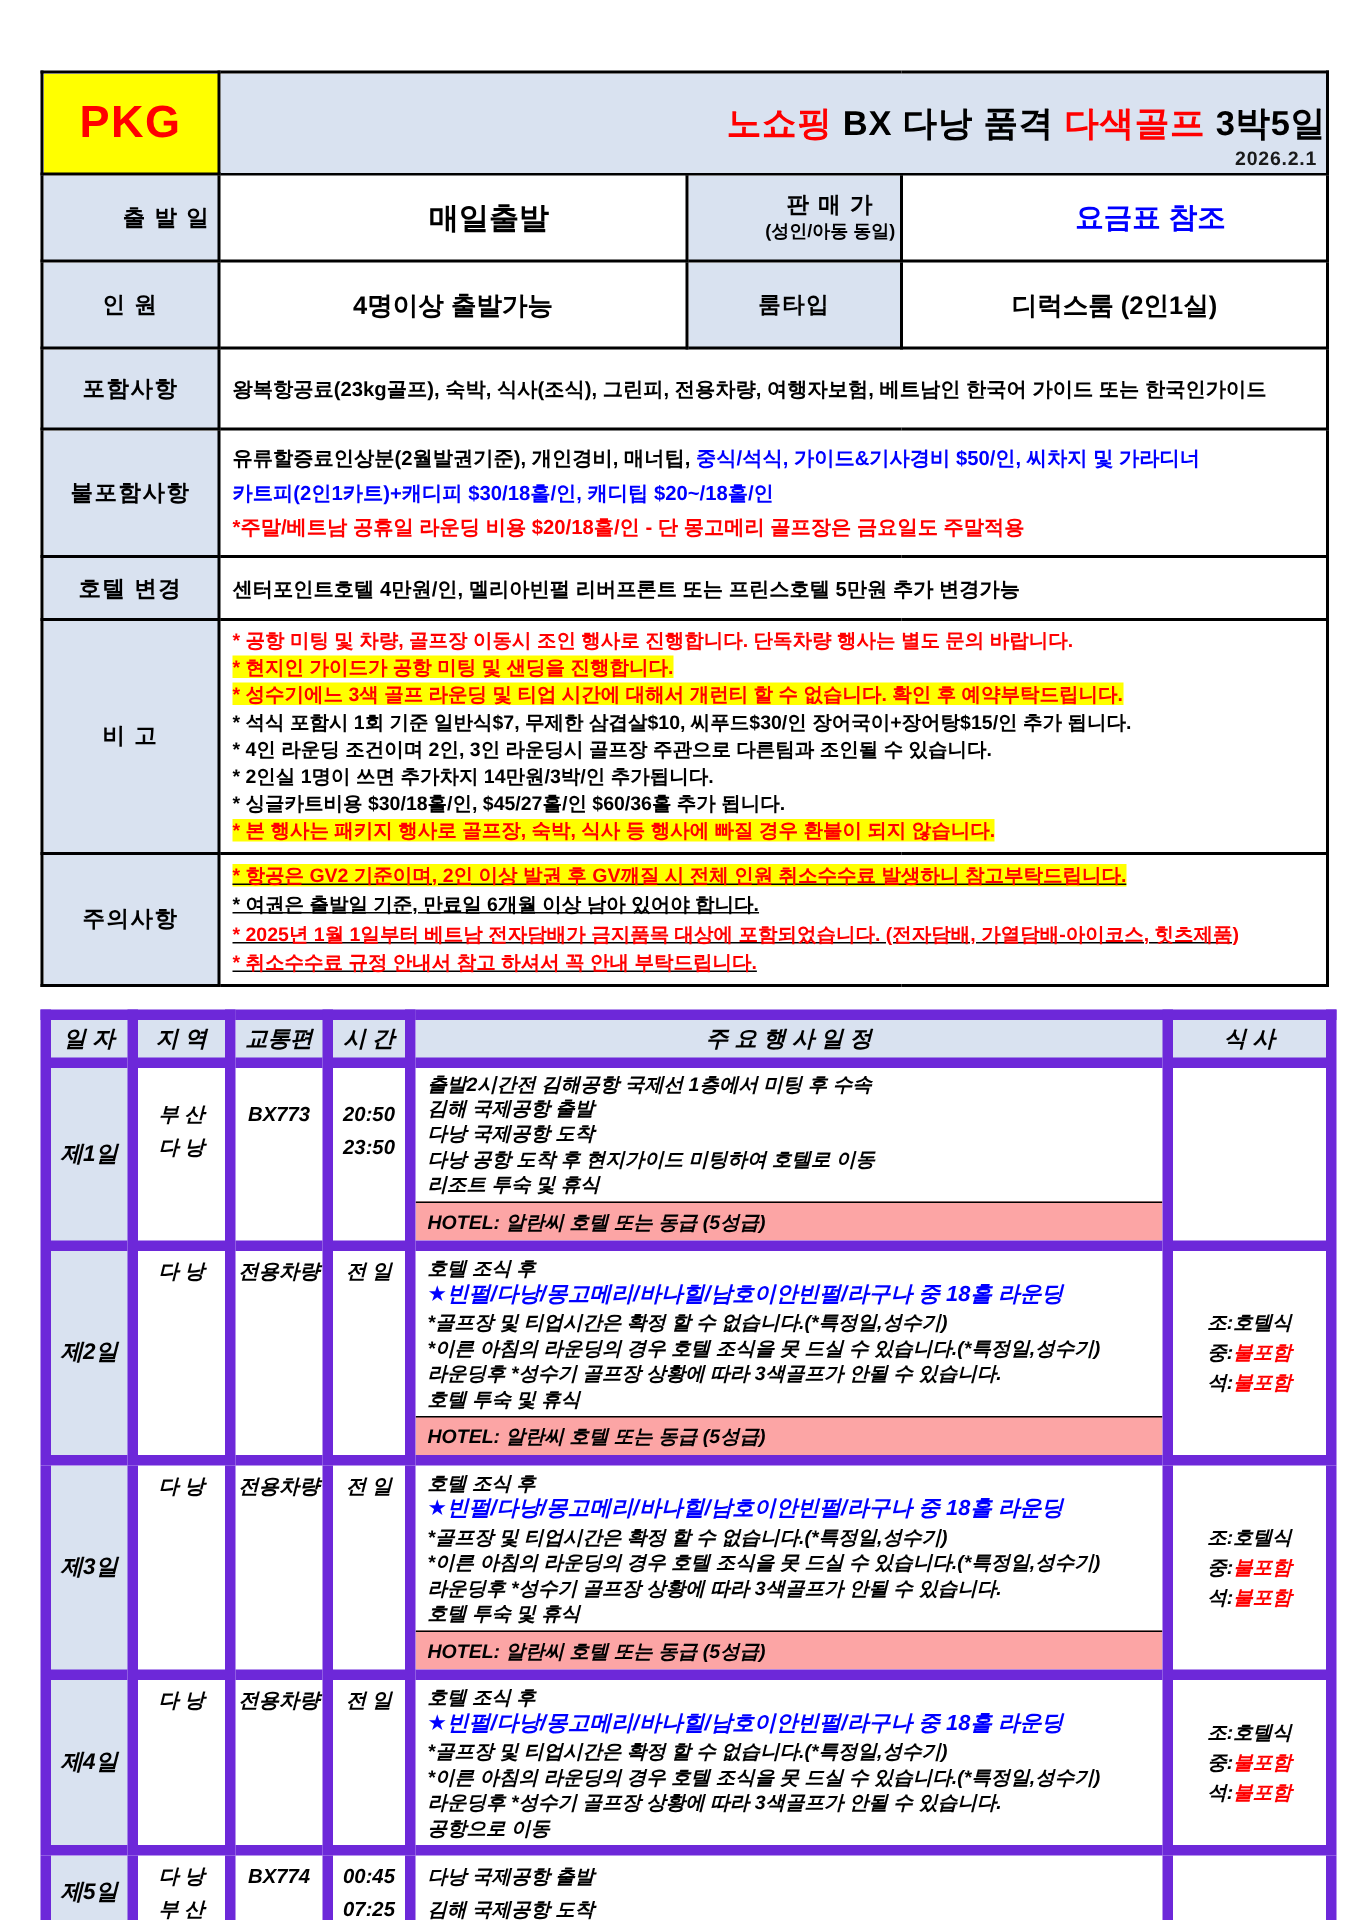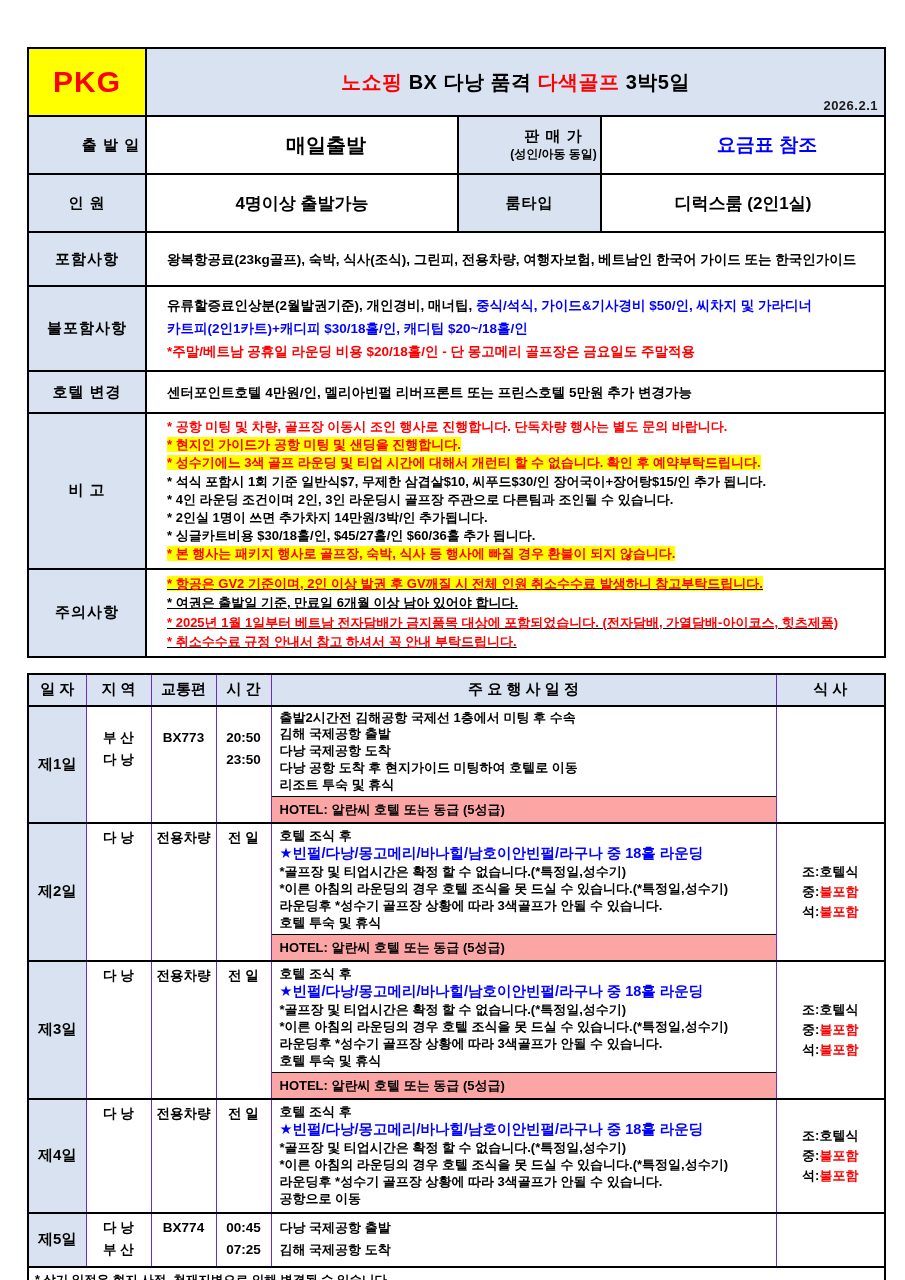--- a/index.html
+++ b/index.html
@@ -13,46 +13,46 @@
   .sheet { position:absolute; left:27px; top:27px; width:808px;margin-top:20px; }
   table { border-collapse:collapse; table-layout:fixed; width:857px; }
   td { border:2px solid #000; vertical-align:middle; overflow:hidden; }
   .lbl {
     background:#d9e2f0; text-align:center; font-size:15px; letter-spacing:1px;
   }
   
   .r-title td { height:68px; }
   .cell-pkg { background:#ffff00; color:#ff0000; text-align:center; font-size:30px; letter-spacing:1px; }
   .cell-title { background:#d9e2f0; position:relative; text-align:center; }
-  .title-line { font-size:20px; letter-spacing:0.5px; }
+  .title-line { font-size:23px; letter-spacing:0.5px;text-align:right; }
   .t-red { color:#ff0000; }
   .t-black { color:#000000; }
   .title-date { position:absolute; right:6px; bottom:2px; font-size:13px; color:#1a1a1a; letter-spacing:0.5px; }
   .r-dep td { height:58px;padding-left:48px; }
   .r-pax td { height:58px; }
   .big-val { text-align:center; font-size:20px; }
   .mid-val { text-align:center; font-size:17px; }
   .blue-val { text-align:center; font-size:19px; color:#0000ff; }
   .sub-lbl { font-size:12px; letter-spacing:0; }
   .r-inc td { height:54px; }
   .r-exc td { height:85px; }
   .r-hotel td { height:42px; }
   .r-note td { height:148px; }
   .r-caution td { height:86px; }
-  .txt-cell { padding:4px 20px; font-size:13.5px; line-height:19px; }
+  .txt-cell { padding:4px 8px; font-size:13.5px; line-height:19px; }
   .exc-cell { line-height:23px; }
   .blue { color:#0000ff; }
   .red { color:#ff0000; }
   .hl { background:#ffff00; }
   .note-cell { line-height:18.2px; font-size:13px; }
   .caution-cell { line-height:19.5px; font-size:13px;text-decoration:underline; }
   
   .gap { height:15px; }
   
-  .it td { border:1px solid #6d28d9; }
+  .it td { border:7px solid #6d28d9;font-style:italic; }
   .it { border:2px solid #000; }
   .it .hdr td { background:#d9e2f0; height:32px; text-align:center; font-size:15px; border-bottom:2px solid #000; }
   .it .day-lbl { background:#d9e2f0; text-align:center; font-size:15px; border-bottom:2px solid #000; }
   .it tr > td { border-bottom:2px solid #000; }
   .col-mini { text-align:center; font-size:13.5px; vertical-align:top; padding-top:3px; line-height:22px; }
   .pad-top { padding-top:20px; }
   .sched-td { padding:0; vertical-align:top; }
   .sched-main { padding:3px 8px 2px 8px; font-size:13px; line-height:17.2px; }
   .d1 .sched-main { line-height:16.8px; }
   .sched-main .blue-line { color:#0000ff; font-size:14.5px; line-height:19px; }

